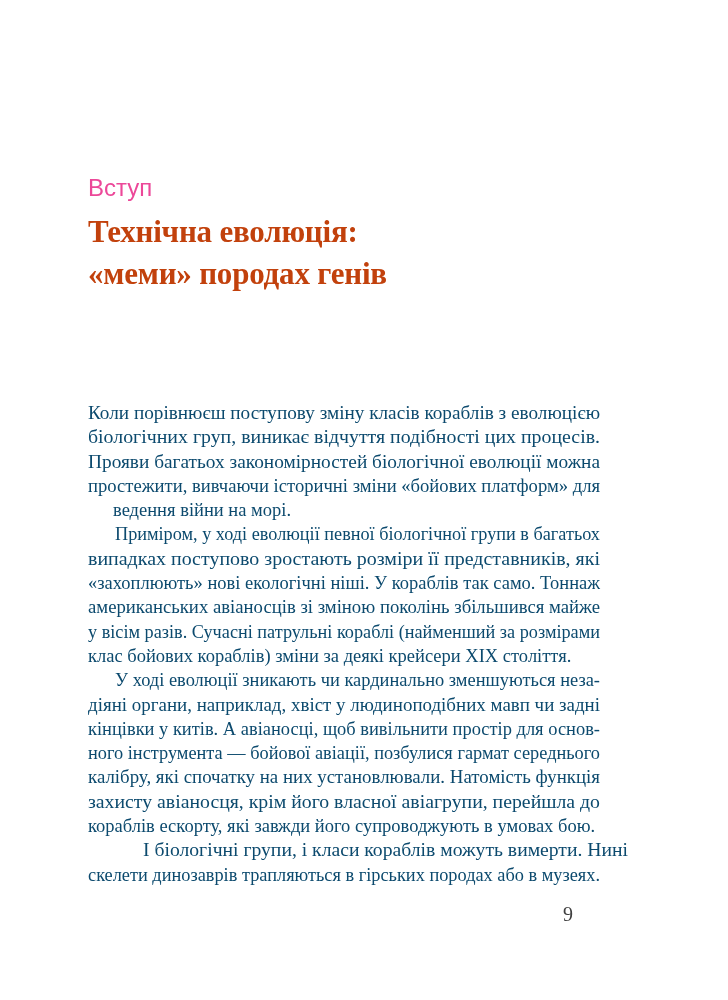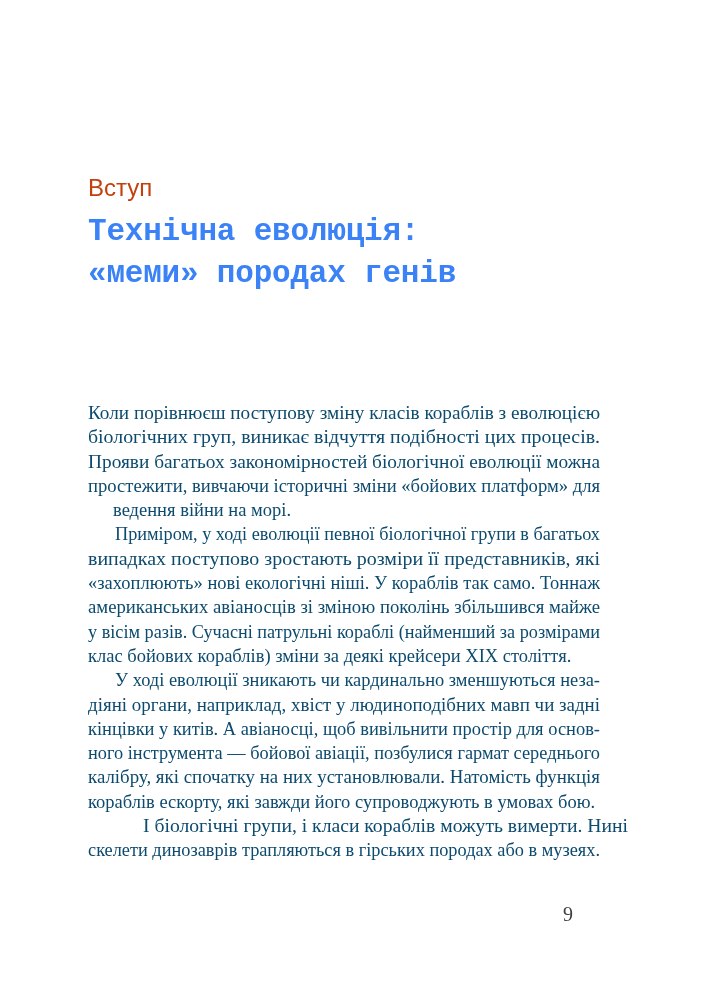--- a/index.html
+++ b/index.html
@@ -15,32 +15,32 @@
     overflow: hidden;
     font-family: "Liberation Serif", serif;
   }
   .kicker {
     position: absolute;
     left: 88px;
     top: 176px;
     font-family: "Liberation Sans", sans-serif;
     font-size: 24px;
     line-height: 1;
-    color: #c2410c;
+    color: #ec4899;
   }
   .title {
     position: absolute;
     left: 88px;
     top: 211px;
     margin: 0;
-    font-family: Liberation Mono, monospace;
+    font-family: Liberation Serif, serif;
     font-weight: bold;
     font-size: 31px;
     line-height: 42px;
-    color: #3b82f6;
+    color: #c2410c;
     letter-spacing: -0.2px;
   }
   .title .title-line { display: block; }
   .body-text {
     position: absolute;
     left: 88px;
     top: 401px;
     width: 512px;
     font-size: 18.5px;
     line-height: 24.3px;
@@ -92,20 +92,21 @@
         <div class="line"><span class="ltext" style="transform: scaleX(1.01139);">американських авіаносців зі зміною поколінь збільшився майже</span></div>
         <div class="line"><span class="ltext" style="transform: scaleX(0.985474);">у вісім разів. Сучасні патрульні кораблі (найменший за розмірами</span></div>
         <div class="line last"><span class="ltext" style="transform: scaleX(1);">клас бойових кораблів) зміни за деякі крейсери XIX століття.</span></div>
       </div>
       <div class="para">
         <div class="line indent"><span class="ltext" style="transform: scaleX(0.995446);">У ході еволюції зникають чи кардинально зменшуються неза-</span></div>
         <div class="line"><span class="ltext" style="transform: scaleX(1.02461);">діяні органи, наприклад, хвіст у людиноподібних мавп чи задні</span></div>
         <div class="line"><span class="ltext" style="transform: scaleX(0.996624);">кінцівки у китів. А авіаносці, щоб вивільнити простір для основ-</span></div>
         <div class="line"><span class="ltext" style="transform: scaleX(0.990119);">ного інструмента — бойової авіації, позбулися гармат середнього</span></div>
         <div class="line"><span class="ltext" style="transform: scaleX(1.01995);">калібру, які спочатку на них установлювали. Натомість функція</span></div>
+        <div class="line"><span class="ltext" style="transform: scaleX(1.069);">захисту авіаносця, крім його власної авіагрупи, перейшла до</span></div>
         <div class="line last"><span class="ltext" style="transform: scaleX(1);">кораблів ескорту, які завжди його супроводжують в умовах бою.</span></div>
       </div>
       <div class="para">
         <div class="line indent"><span class="ltext" style="transform: scaleX(1.06225);">І біологічні групи, і класи кораблів можуть вимерти. Нині</span></div>
         <div class="line last"><span class="ltext" style="transform: scaleX(0.99);">скелети динозаврів трапляються в гірських породах або в музеях.</span></div>
       </div>
     </div>
 
   <div class="page-number">9</div>
 </div>

